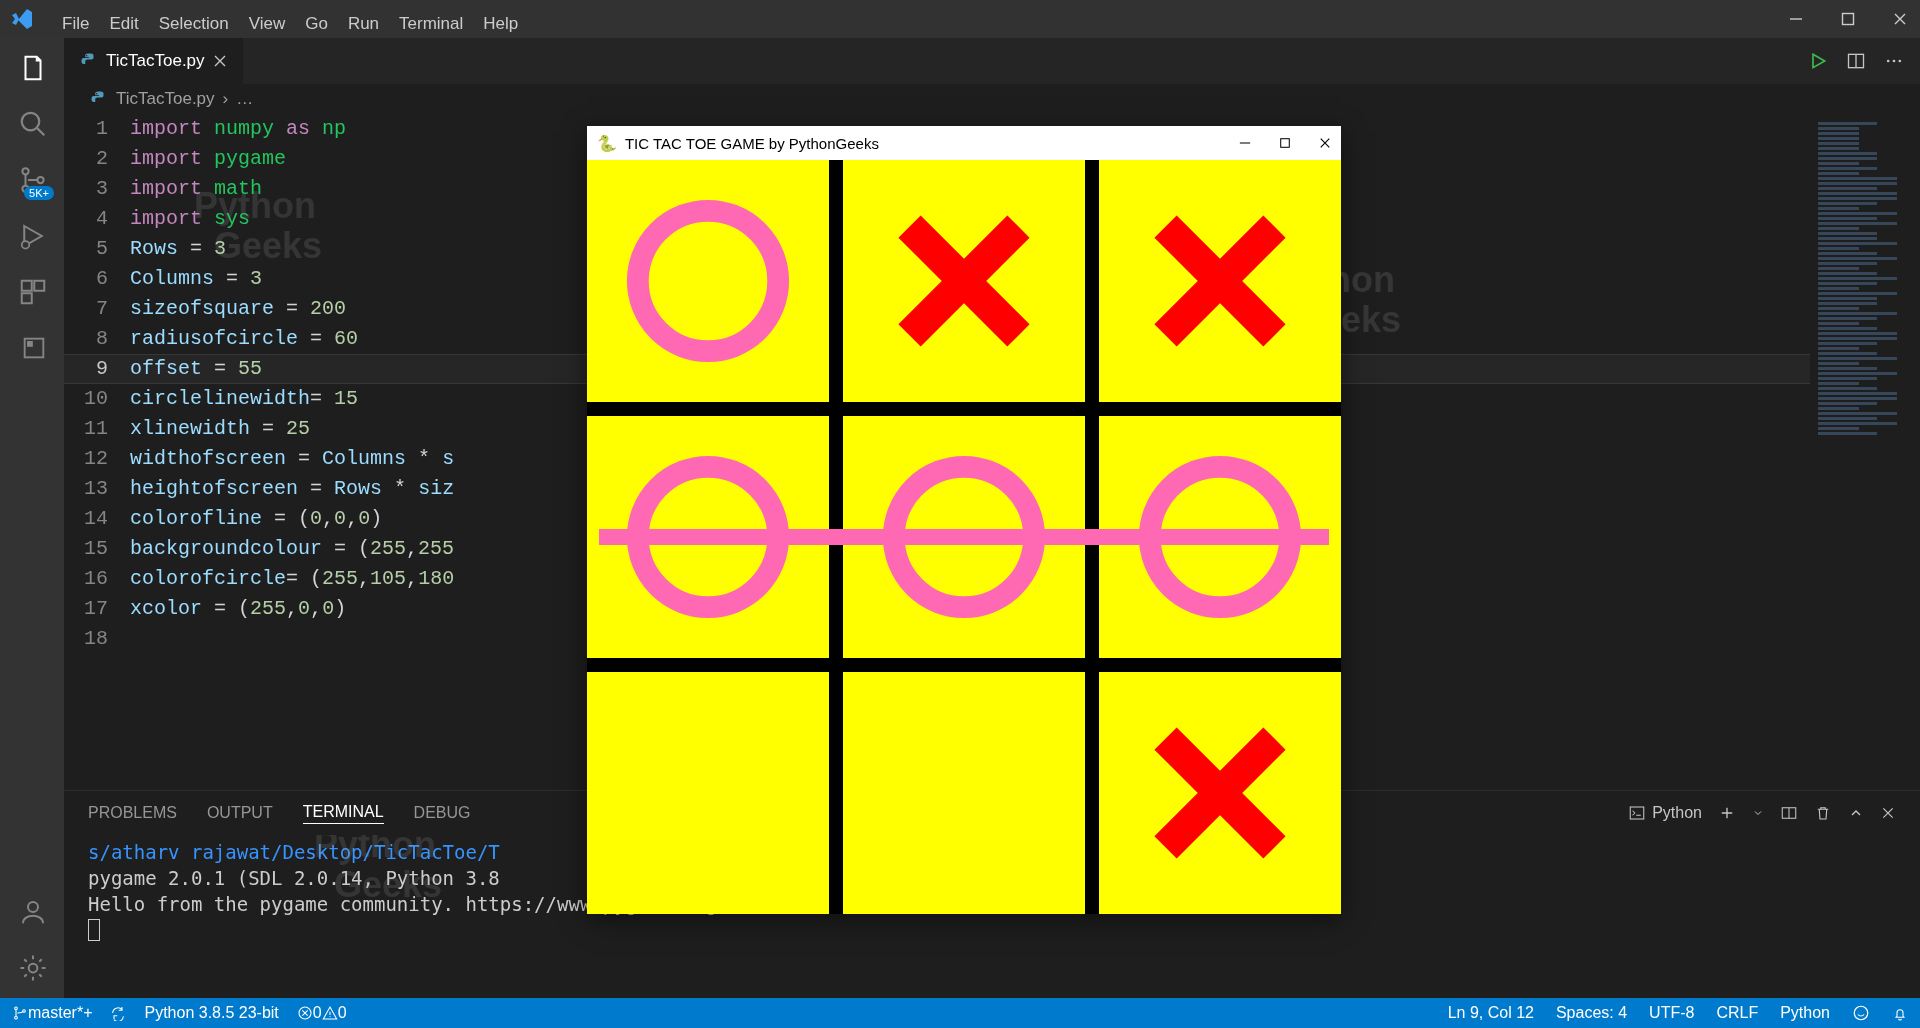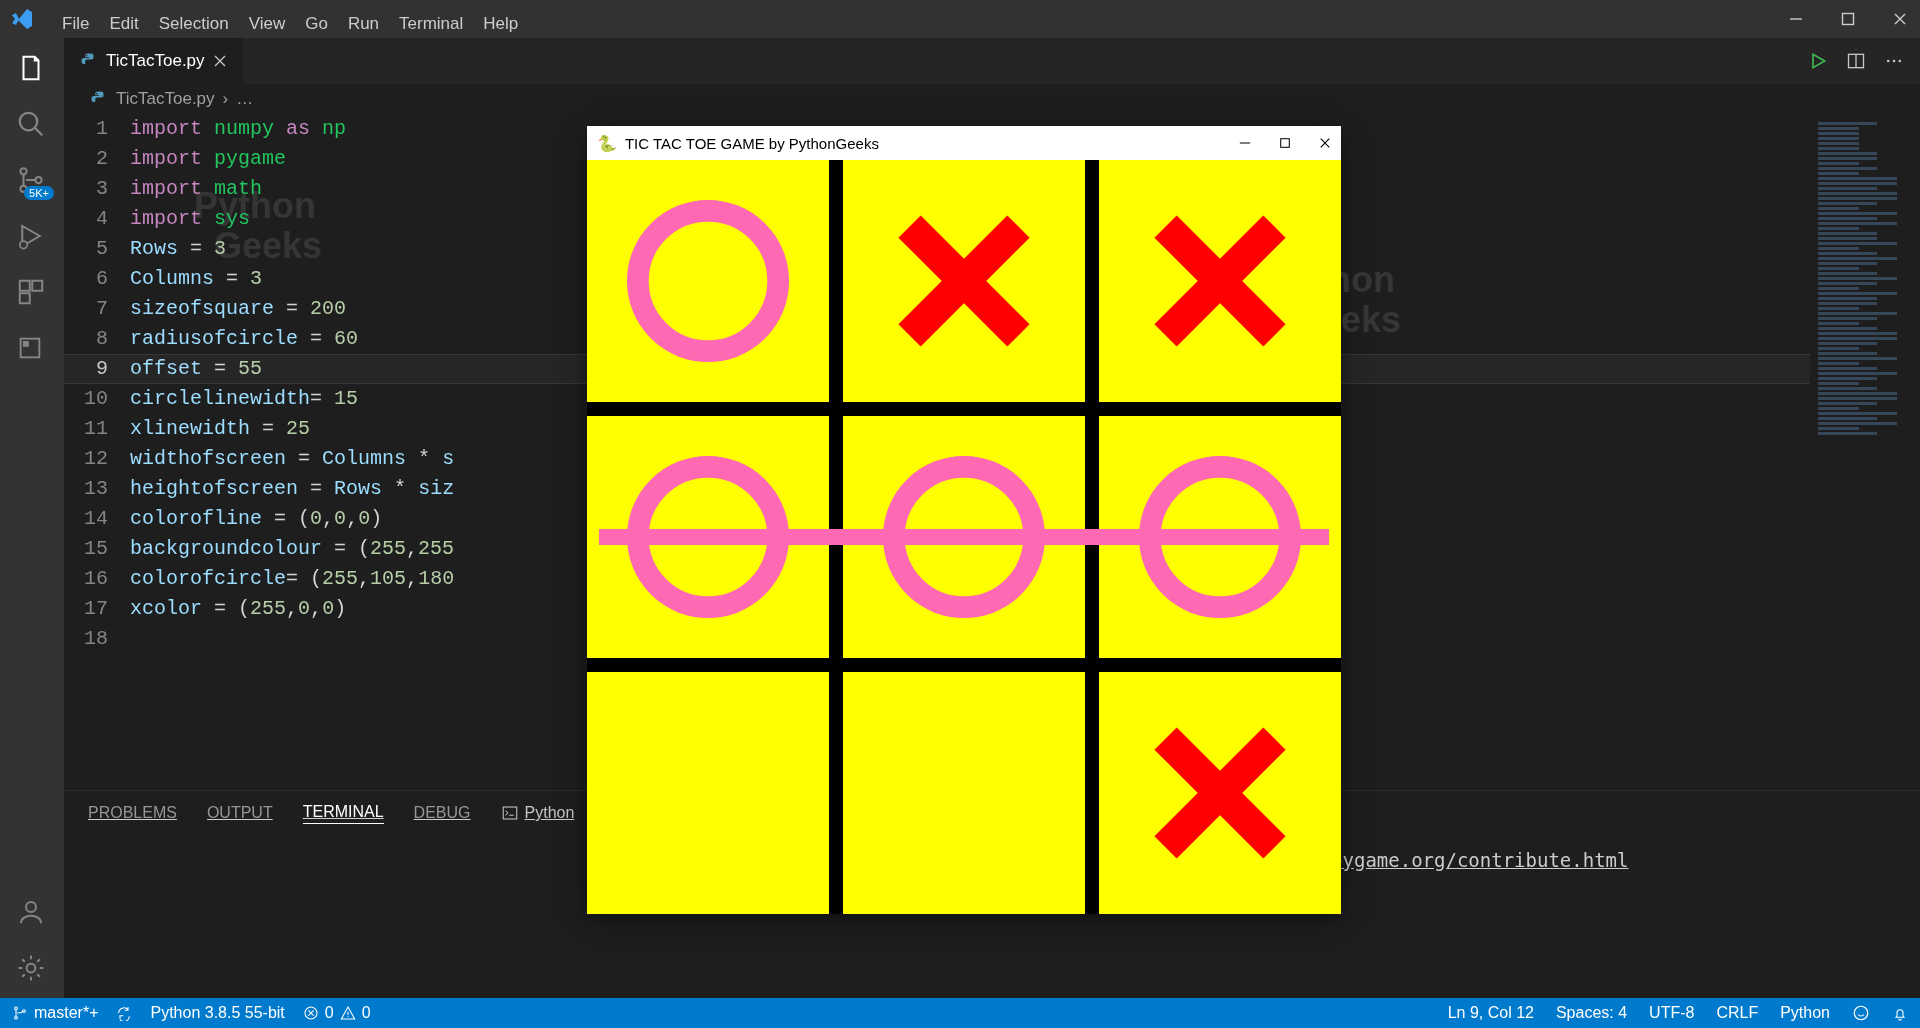--- a/index.html
+++ b/index.html
@@ -36,21 +36,21 @@
     width: 64px;
     background: #333333;
     display: flex;
     flex-direction: column;
     align-items: center;
     padding-top: 14px;
     gap: 24px;
     flex-shrink: 0;
   }
   .activitybar .spacer { flex: 1; }
-  .act-item { width: 32px; height: 32px; display: flex; align-items: center; justify-content: flex-start; color: #858585; position: relative; }
+  .act-item { width: 32px; height: 32px; display: flex; align-items: center; justify-content: flex-end; color: #858585; position: relative; }
   .act-item.active { color: #ffffff; }
   .act-item .badge {
     position: absolute; right: -6px; bottom: -4px;
     background: #007acc; color: #fff; font-size: 11px;
     border-radius: 10px; padding: 1px 5px;
   }
 
   .editor-area {
     flex: 1;
     display: flex;
@@ -149,23 +149,22 @@
   .minimap .mini-line.short { width: 45%; }
   .minimap .mini-line.med { width: 65%; }
   .minimap .mini-line.long { width: 88%; }
 
   
   .panel {
     height: 208px;
     border-top: 1px solid #2d2d2d;
     background: #1e1e1e;
     display: flex;
-    flex-direction: row;
+    flex-direction: column;
     flex-shrink: 0;
-    text-decoration: underline;
   }
   .panel-tabs {
     height: 44px;
     display: flex;
     align-items: center;
     padding: 0 24px;
     gap: 30px;
     font-size: 16px;
     color: #969696;
   }
@@ -198,21 +197,21 @@
     height: 30px;
     background: #007acc;
     color: #ffffff;
     display: flex;
     align-items: center;
     font-size: 16px;
     padding: 0 12px;
     flex-shrink: 0;
     gap: 18px;
   }
-  .statusbar .sb-item { display: flex; align-items: center; gap: 6px; }
+  .statusbar .sb-item { display: flex; align-items: center; }
   .statusbar .sb-right { margin-left: auto; display: flex; gap: 22px; align-items: flex-end; }
 
   
   .game-window {
     position: absolute;
     left: 587px;
     top: 126px;
     width: 754px;
     background: #ffffff;
     box-shadow: 0 6px 24px rgba(0,0,0,0.5);
@@ -550,21 +549,21 @@
         <circle cx="18" cy="9" r="2" fill="none" stroke="#fff" stroke-width="1.6"></circle>
         <path fill="none" stroke="#fff" stroke-width="1.6" d="M6 7v10M8 12c4 0 8-1 8-3"></path>
       </svg>
     <span>master*+</span>
   </div>
   <div class="sb-item">
     <svg width="16" height="16" viewBox="0 0 24 24">
         <path fill="none" stroke="#fff" stroke-width="1.6" d="M4 12a8 8 0 0114-5m2 10a8 8 0 01-14 5M18 3v5h-5M6 21v-5h5"></path>
       </svg>
   </div>
-  <div class="sb-item">Python 3.8.5 55-bit</div>
+  <div class="sb-item">Python 3.8.5 23-bit</div>
   <div class="sb-item">
     <svg width="16" height="16" viewBox="0 0 24 24">
         <circle cx="12" cy="12" r="9" fill="none" stroke="#fff" stroke-width="1.6"></circle>
         <path stroke="#fff" stroke-width="1.6" d="M8 8l8 8M16 8l-8 8"></path>
       </svg>
     <span>0</span>
     <svg width="16" height="16" viewBox="0 0 24 24">
         <path fill="none" stroke="#fff" stroke-width="1.6" d="M12 3l10 18H2zM12 10v5m0 2v1"></path>
       </svg>
     <span>0</span>

